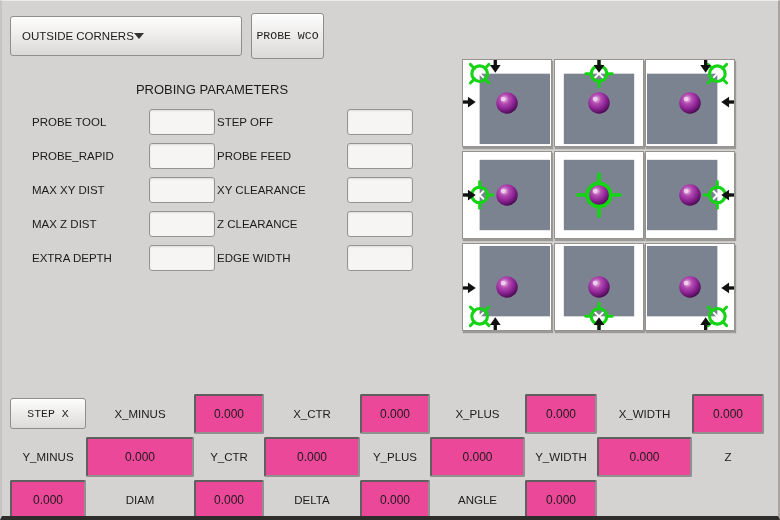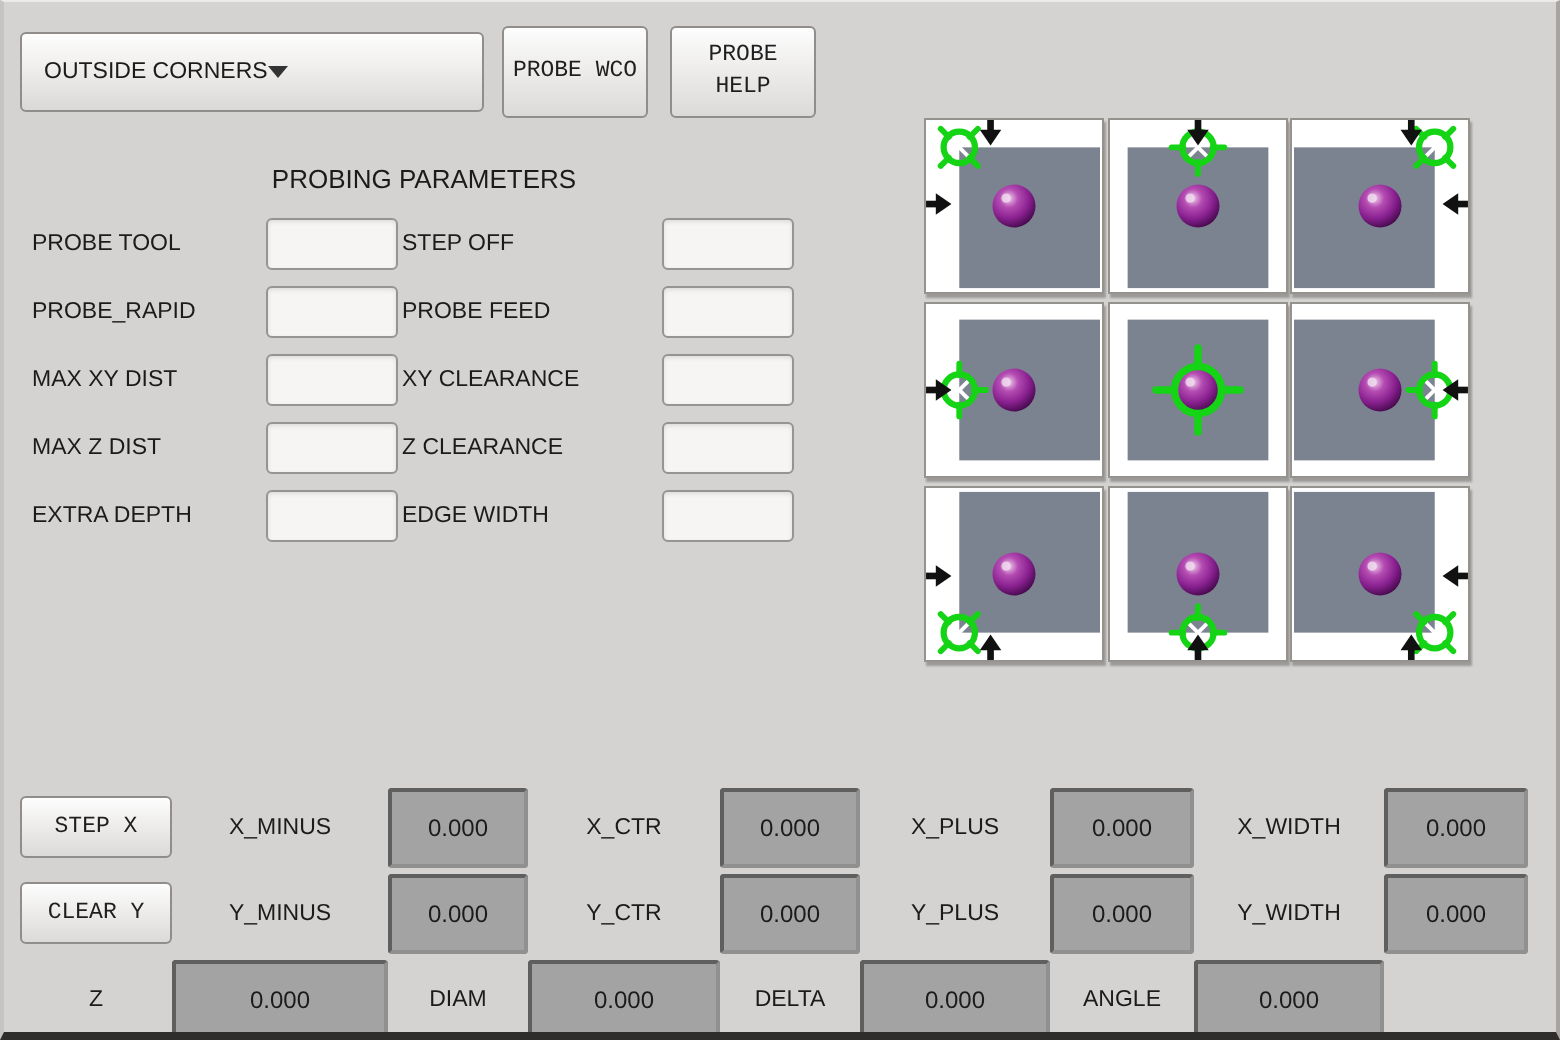--- a/index.html
+++ b/index.html
@@ -36,21 +36,21 @@
     display:flex; align-items:center; 
     padding:0 11px; font-size:11.5px;
   }
   .combo-arrow {
     width:0; height:0;
     border-left:5px solid transparent; border-right:5px solid transparent;
     border-top:6px solid #333;
   }
   .params-title { position:absolute; left:20px; top:81px; width:380px; text-align:center; font-size:13px; }
   .params {
-    position:absolute; left:14px; top:108px;
+    position:absolute; left:30px; top:108px;
     display:grid; grid-template-columns:117px 66px 132px 66px;
     grid-auto-rows:26px; row-gap:8px; align-items:center; font-size:11.5px;
   }
   .plabel-r { padding-left:2px; }
   .entry {
     width:66px; height:26px; background:#f6f5f3;
     border:1px solid #979390; border-radius:3px;
     box-shadow:inset 0 1px 2px rgba(0,0,0,.10);
     font-family:inherit; font-size:11.5px; padding:0 5px;
   }
@@ -63,37 +63,36 @@
   .tile svg { display:block; width:100%; height:100%; }
   .results {
     position:absolute; left:8px; top:397px;
     display:grid;
     grid-template-columns:76px 108px 70px 96px 70px 95px 72px 95px 72px;
     grid-auto-rows:31px; row-gap:12px; align-items:center; font-size:11.5px;
   }
   .clear-btn { width:100%; height:31px; }
   .rlabel { text-align:center; }
   .rvalue {
-    height:40px; background:#a3a3a3;
+    height:40px; background:#ec4899;
     border:2px solid; border-color:#5f5f5f #909090 #909090 #5f5f5f;
     border-radius:2px;
     display:flex; align-items:center; justify-content:center; font-size:12px;
   }
 </style>
 </head>
 <body>
 
 <div class="window">
 
   <div class="combo">
     <span>OUTSIDE CORNERS</span>
     <span class="combo-arrow"></span>
   </div>
   <button class="gbtn toolbar-btn" style="left:249px">PROBE WCO</button>
-  <button class="gbtn toolbar-btn" style="left:333px">PROBE HELP</button>
 
   <div class="params-title">PROBING PARAMETERS</div>
 
   <div class="params">
     <label class="plabel">PROBE TOOL</label>
     <input class="entry" value="" style="">
     <label class="plabel plabel-r">STEP OFF</label>
     <input class="entry" value="" style="">
 
     <label class="plabel">PROBE_RAPID</label>
@@ -282,21 +281,20 @@
     <button class="gbtn clear-btn">STEP X</button>
     <div class="rlabel">X_MINUS</div>
     <div class="rvalue">0.000</div>
     <div class="rlabel">X_CTR</div>
     <div class="rvalue">0.000</div>
     <div class="rlabel">X_PLUS</div>
     <div class="rvalue">0.000</div>
     <div class="rlabel">X_WIDTH</div>
     <div class="rvalue">0.000</div>
 
-    <button class="gbtn clear-btn">CLEAR Y</button>
     <div class="rlabel">Y_MINUS</div>
     <div class="rvalue">0.000</div>
     <div class="rlabel">Y_CTR</div>
     <div class="rvalue">0.000</div>
     <div class="rlabel">Y_PLUS</div>
     <div class="rvalue">0.000</div>
     <div class="rlabel">Y_WIDTH</div>
     <div class="rvalue">0.000</div>
 
     <div class="rlabel">Z</div>

